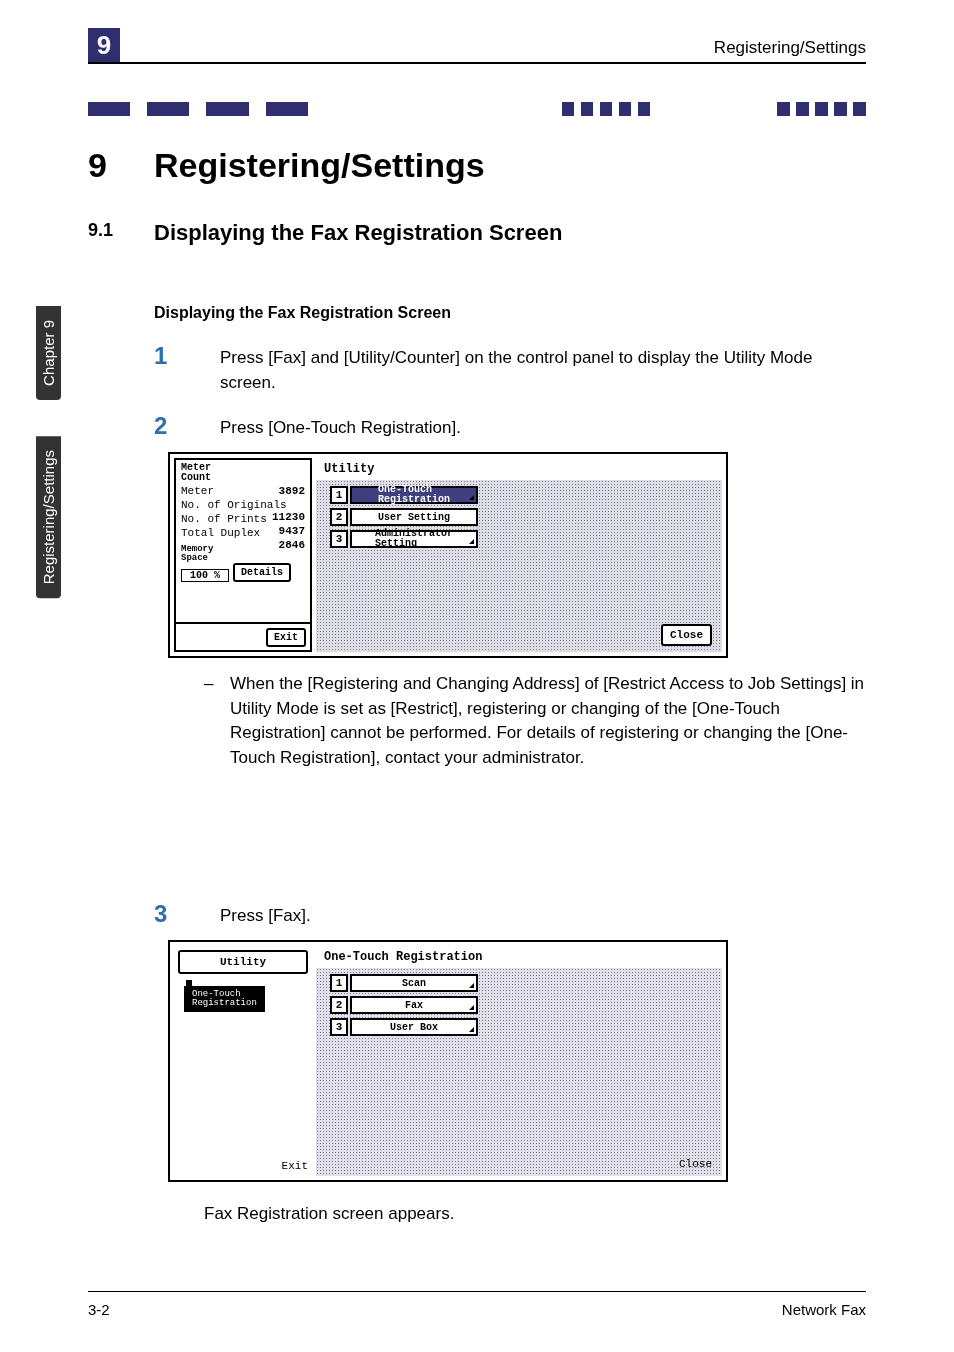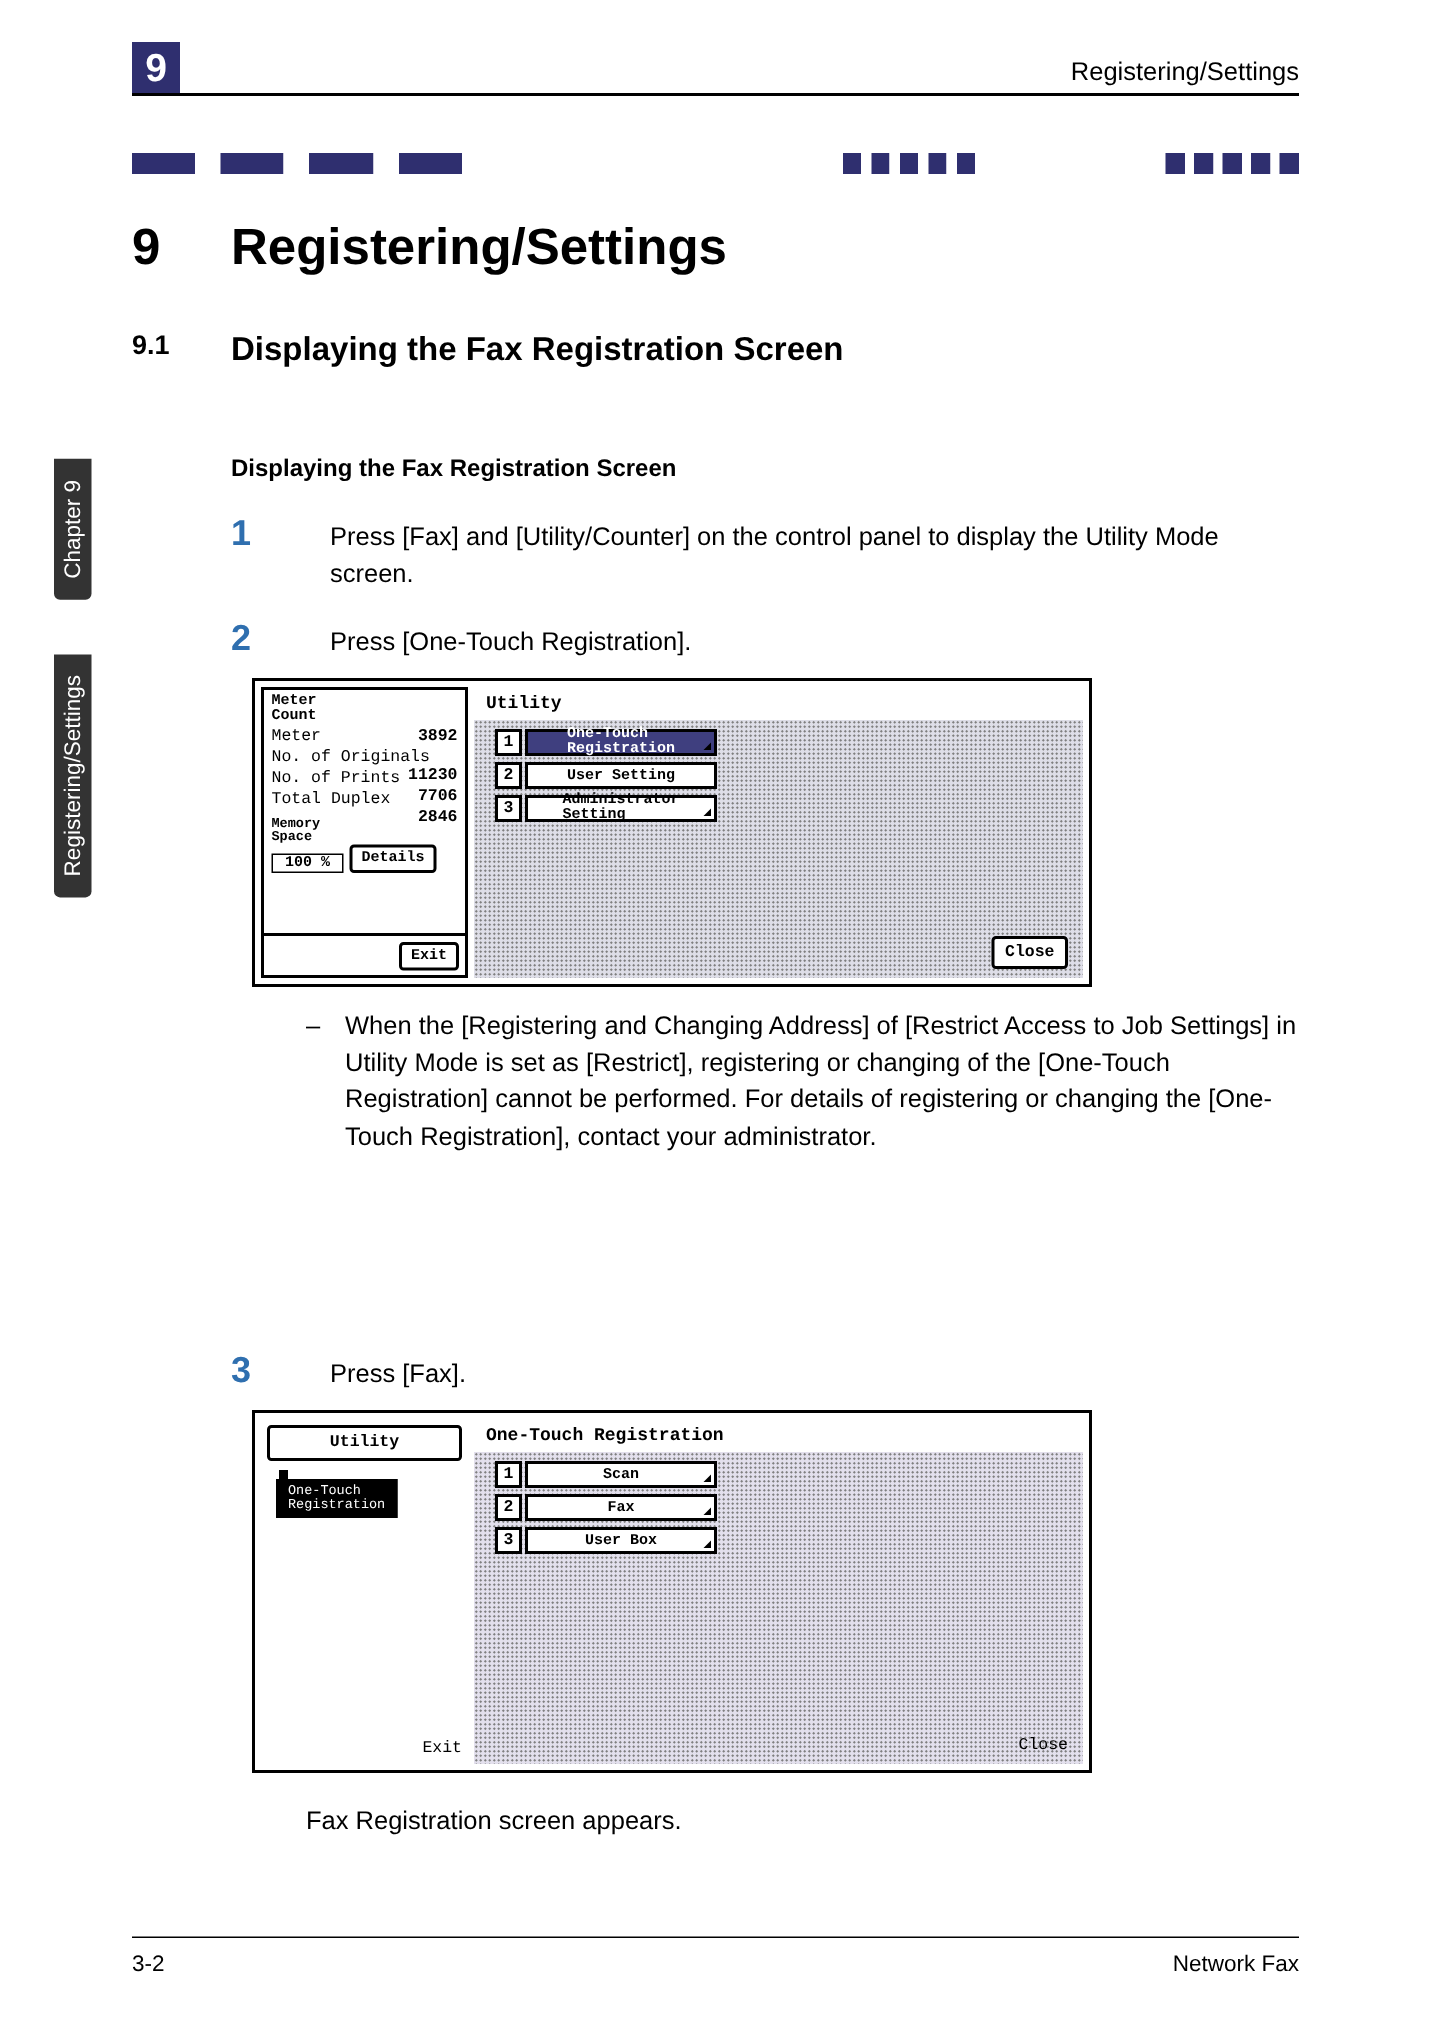--- a/index.html
+++ b/index.html
@@ -154,21 +154,21 @@
     <div class="txt">Press [One-Touch Registration].</div>
   </div>
 
   <div class="lcd">
     <div class="lcd-inner">
       <div class="lcd-left">
         <div class="mc" style="white-space:pre">Meter
 Count</div>
         <div class="row"><span>Meter</span><span class="v">3892</span></div>
         <div class="row"><span>No. of Originals</span><span class="v">11230</span></div>
-        <div class="row"><span>No. of Prints</span><span class="v">7706</span></div>
+        <div class="row"><span>No. of Prints</span><span class="v">9437</span></div>
         <div class="row"><span>Total Duplex</span><span class="v">2846</span></div>
         <div class="memlab" style="white-space:pre">Memory
 Space</div>
         <div class="membar">
           <span class="pctbox">100 %</span>
           <span class="btn sm">Details</span>
         </div>
         <div class="lpane-bottom">
           <span class="btn sm">Exit</span>
         </div>

